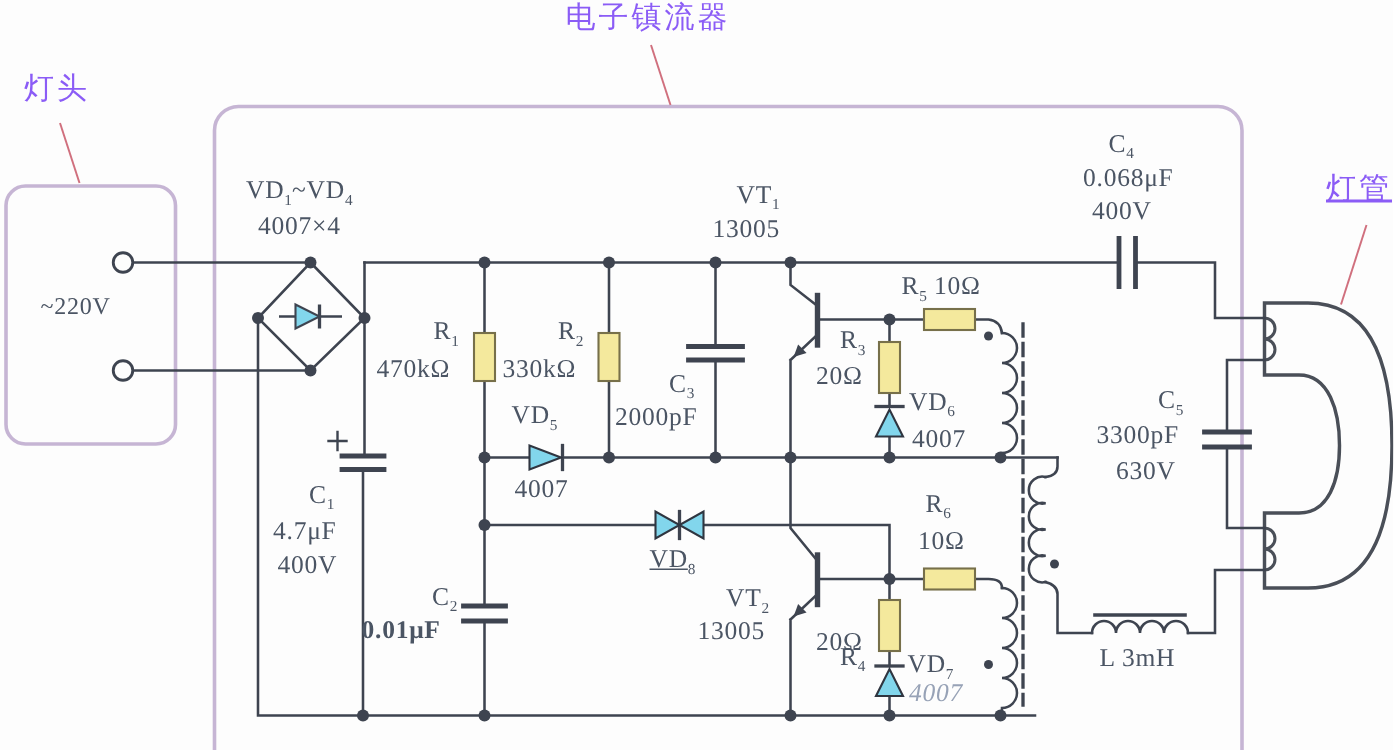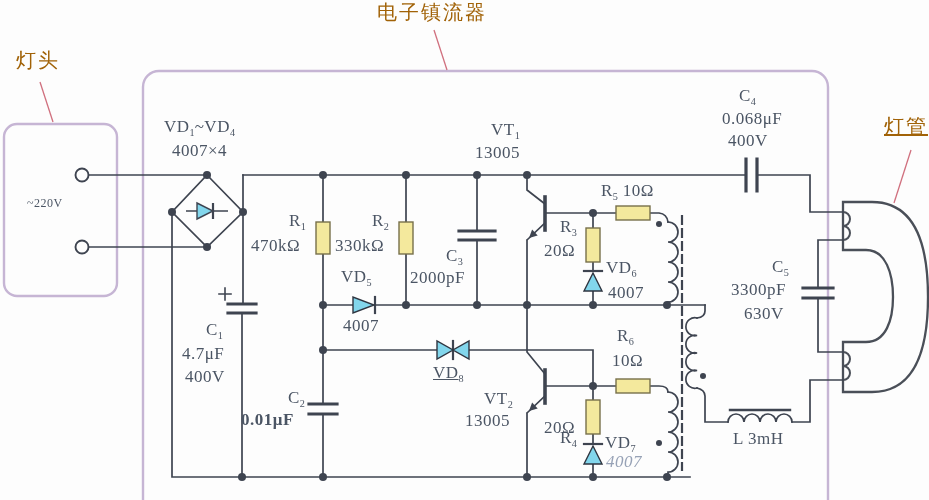--- a/index.html
+++ b/index.html
@@ -2,22 +2,22 @@
 <html><head>
 <meta charset="utf-8">
 <style>
   html,body{margin:0;padding:0;background:#fff;}
   #canvas{position:relative;width:929px;height:500px;background:#fdfdfd;overflow:hidden;
           font-family:"Liberation Serif","DejaVu Serif",serif;}
   #schematic-svg{position:absolute;left:0;top:0;z-index:1;}
   #label-layer{position:absolute;left:0;top:0;width:929px;height:500px;z-index:2;pointer-events:none;}
   .lbl{position:absolute;color:#4b5564;font-size:17px;line-height:1.05;white-space:nowrap;letter-spacing:.5px;}
   .lbl sub{font-size:.6em;letter-spacing:0;}
-  .lbl.red{color:#a16207;font-size:20px;letter-spacing:2px;}
-  .lbl.big{font-size:12px;}
+  .lbl.red{color:#8b5cf6;font-size:20px;letter-spacing:2px;}
+  .lbl.big{font-size:16px;}
   .lbl.faded{color:#97a2b6;font-style:italic;}
 </style>
 </head>
 <body>
 
 <div id="canvas">
 
 <svg id="schematic-svg" width="929" height="500" viewBox="0 0 929 500">
 
   <g stroke="#c6b5d4" stroke-width="2.4" fill="none">
@@ -153,21 +153,21 @@
     <circle cx="659" cy="443" r="3"></circle>
   </g>
 
   <g fill="#fdfdfd" stroke="#3e4450" stroke-width="1.9">
     <circle cx="82" cy="175" r="6.5"></circle>
     <circle cx="82" cy="247" r="6.5"></circle>
   </g>
 </svg>
 
 <div id="label-layer">
-      <div class="lbl red" style="left: 16px; top: 50px;"><span>灯头</span></div>
+      <div class="lbl red" style="left: 16px; top: 50px; font-family: Liberation Mono, monospace;"><span>灯头</span></div>
       <div class="lbl red" style="left: 377px; top: 2px;"><span>电子镇流器</span></div>
       <div class="lbl red" style="left: 884px; top: 116px; text-decoration: underline;"><span>灯管</span></div>
       <div class="lbl big" style="left: 27px; top: 197px;"><span>~220V</span></div>
       <div class="lbl" style="left: 164px; top: 118px;"><span>VD</span><sub>1</sub><span>~VD</span><sub>4</sub></div>
       <div class="lbl" style="left: 172px; top: 142px;"><span>4007×4</span></div>
       <div class="lbl" style="left: 289px; top: 212px;"><span>R</span><sub>1</sub></div>
       <div class="lbl" style="left: 251px; top: 237px;"><span>470kΩ</span></div>
       <div class="lbl" style="left: 372px; top: 212px;"><span>R</span><sub>2</sub></div>
       <div class="lbl" style="left: 335px; top: 237px;"><span>330kΩ</span></div>
       <div class="lbl" style="left: 446px; top: 247px;"><span>C</span><sub>3</sub></div>

